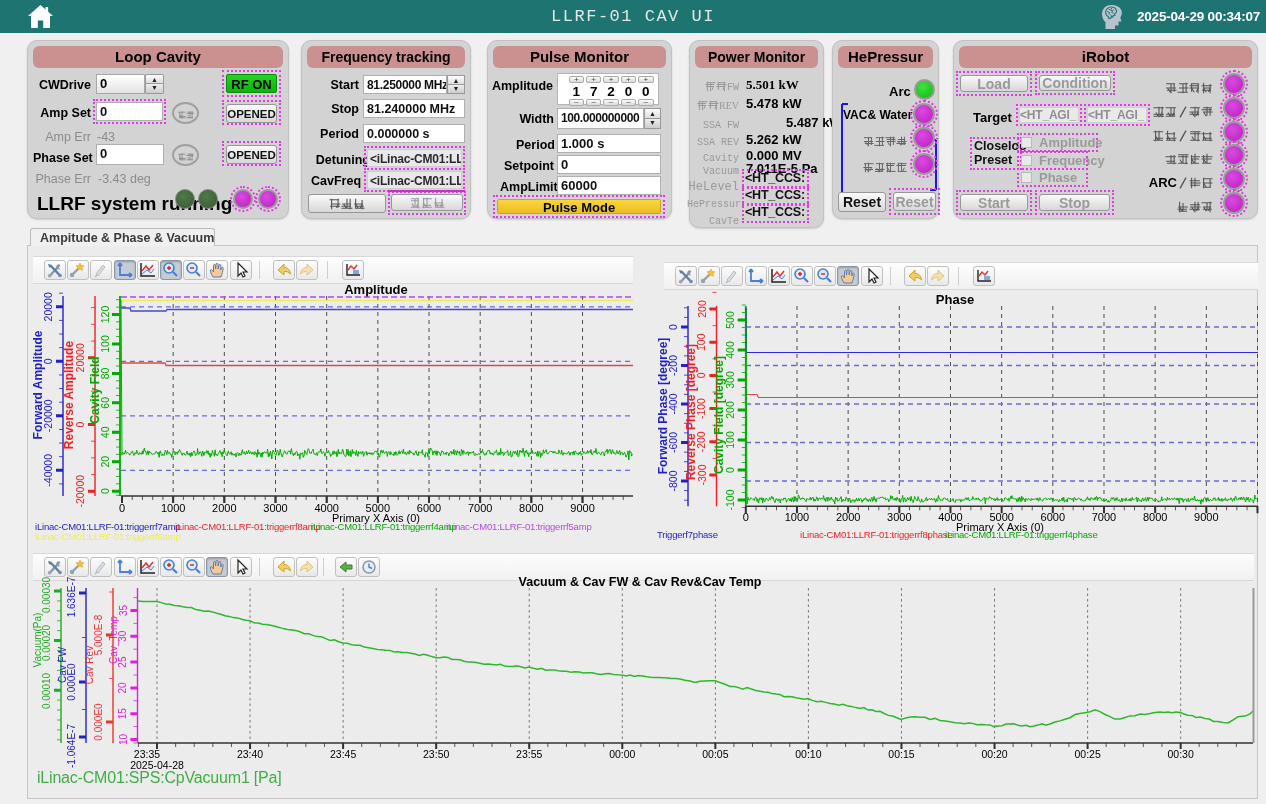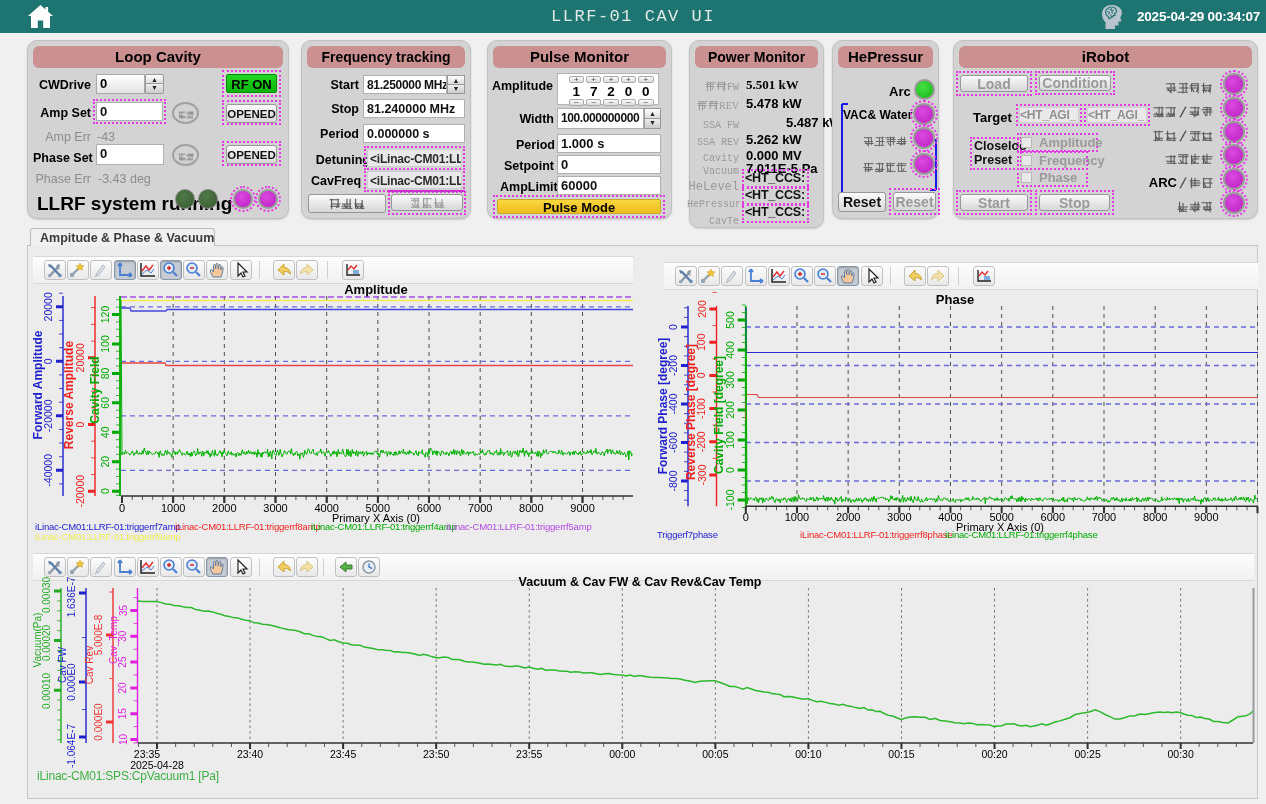--- a/index.html
+++ b/index.html
@@ -643,12 +643,12 @@
     <text x="715.36" y="758" text-anchor="middle" fill="#000" style="font:10.5px 'Liberation Sans'">00:05</text>
     <text x="808.42" y="758" text-anchor="middle" fill="#000" style="font:10.5px 'Liberation Sans'">00:10</text>
     <text x="901.48" y="758" text-anchor="middle" fill="#000" style="font:10.5px 'Liberation Sans'">00:15</text>
     <text x="994.54" y="758" text-anchor="middle" fill="#000" style="font:10.5px 'Liberation Sans'">00:20</text>
     <text x="1087.6" y="758" text-anchor="middle" fill="#000" style="font:10.5px 'Liberation Sans'">00:25</text>
     <text x="1180.66" y="758" text-anchor="middle" fill="#000" style="font:10.5px 'Liberation Sans'">00:30</text>
     <text x="157" y="768.5" text-anchor="middle" fill="#000" style="font:10.5px 'Liberation Sans'">2025-04-28</text>
     <path d="M138.0 600.9L142.8 601.5L147.5 601.4L152.2 601.6L157.0 601.5L161.3 602.6L165.7 603.9L170.0 604.2L174.3 605.4L178.6 605.8L182.9 606.8L187.1 607.5L191.4 607.5L195.7 609.6L200.0 610.3L204.2 611.2L208.3 611.0L212.5 611.9L216.7 613.2L220.8 614.3L225.0 615.7L229.2 616.4L233.3 617.6L237.5 617.9L241.7 619.3L245.8 620.3L250.0 620.7L254.2 622.8L258.3 623.1L262.5 624.3L266.7 624.4L270.8 625.2L275.0 626.3L279.2 627.4L283.3 628.6L287.5 629.4L291.7 629.9L295.8 630.6L300.0 631.7L304.3 633.7L308.6 633.8L312.9 635.4L317.2 636.6L321.5 636.8L325.8 638.6L330.1 640.4L334.4 639.8L338.7 641.7L343.0 642.9L347.3 643.3L351.5 644.7L355.8 645.2L360.1 645.2L364.4 647.1L368.6 647.7L372.9 648.6L377.2 649.5L381.5 649.7L385.7 650.3L390.0 650.4L394.2 651.9L398.4 651.8L402.5 652.4L406.7 652.5L410.9 653.2L415.1 654.0L419.3 655.5L423.5 654.3L427.6 655.2L431.8 656.6L436.0 657.7L440.0 657.8L444.0 657.1L448.0 657.4L452.0 659.4L456.0 659.4L460.0 659.7L464.0 661.3L468.0 661.9L472.0 662.0L476.0 662.6L480.0 663.2L484.1 664.2L488.2 664.1L492.2 664.5L496.3 664.9L500.4 664.3L504.5 666.1L508.6 666.4L512.7 666.6L516.8 665.8L520.8 666.8L524.9 668.0L529.0 667.1L533.2 668.3L537.4 669.2L541.5 668.4L545.7 670.3L549.9 670.1L554.1 670.1L558.3 670.7L562.5 671.2L566.6 671.3L570.8 672.2L575.0 671.7L579.3 672.1L583.5 673.1L587.8 672.8L592.1 672.7L596.4 673.8L600.6 674.4L604.9 673.7L609.2 673.5L613.5 674.4L617.7 674.7L622.0 674.9L626.1 676.0L630.2 675.0L634.4 676.4L638.5 675.4L642.6 675.9L646.8 676.8L650.9 677.3L655.0 677.4L659.2 677.5L663.3 677.7L667.5 678.1L671.7 678.6L675.8 678.6L680.0 679.1L685.0 680.3L690.0 681.0L695.0 682.4L700.0 681.3L705.0 681.0L710.0 680.7L715.0 680.8L720.0 682.5L725.0 684.3L730.0 686.5L734.3 686.5L738.6 687.6L742.9 689.1L747.1 687.6L751.4 689.0L755.7 690.4L760.0 691.2L764.0 691.9L768.0 692.3L772.0 693.6L776.0 694.1L780.0 694.5L784.0 696.7L788.0 696.4L792.0 696.7L796.0 697.7L800.0 698.4L804.0 699.2L808.0 698.6L812.4 700.4L816.8 701.7L821.2 701.2L825.6 702.4L830.0 703.5L834.3 704.1L838.6 705.2L842.9 704.3L847.1 705.7L851.4 706.4L855.7 707.6L860.0 708.5L864.0 707.5L868.0 710.1L872.0 709.7L876.0 711.5L880.0 711.3L884.2 713.5L888.4 715.4L892.6 716.1L896.8 717.7L901.0 719.4L905.7 718.1L910.3 717.0L915.0 716.8L920.0 717.2L925.0 717.2L930.0 719.4L935.0 718.4L940.0 720.5L945.0 720.9L950.0 721.7L955.0 722.7L960.0 723.1L964.2 723.7L968.5 723.0L972.8 723.4L977.0 724.8L981.2 724.4L985.5 724.7L989.8 724.9L994.0 726.6L998.0 725.9L1002.0 725.7L1006.0 724.0L1010.0 724.0L1014.0 723.8L1018.0 725.2L1022.0 726.0L1026.0 725.2L1030.0 726.8L1034.0 726.1L1038.0 725.1L1042.0 723.8L1046.0 725.1L1050.0 724.0L1055.0 722.0L1060.0 720.9L1065.0 719.2L1070.0 717.7L1075.0 714.5L1080.0 713.6L1085.0 712.7L1090.0 711.7L1095.0 709.9L1100.0 711.6L1105.0 714.5L1110.0 716.6L1115.0 719.1L1120.0 719.0L1125.0 717.5L1130.0 715.9L1135.0 715.8L1140.0 714.1L1145.0 714.4L1150.0 713.5L1155.0 712.4L1160.0 712.0L1164.0 712.4L1168.0 712.0L1172.0 712.7L1176.0 712.0L1180.0 712.5L1184.0 714.0L1188.0 715.3L1192.0 715.4L1196.0 717.4L1200.4 717.1L1204.8 718.5L1209.2 719.0L1213.6 721.5L1218.0 721.4L1223.0 722.5L1228.0 722.9L1233.0 720.0L1238.0 716.7L1245.0 716.1L1250.0 713.9L1253 711" stroke="#2db82d" stroke-width="1.5" fill="none"></path>
     <path d="M1253.5 588V743" stroke="#9a9a9a" stroke-width="2" fill="none"></path>
   </svg>
-<div class="abs " style="left:37px;top:769px;color:#3cb043;font-size:12px;letter-spacing:-0.2px">iLinac-CM01:SPS:CpVacuum1 [Pa]</div>
+<div class="abs " style="left:37px;top:769px;color:#3cb043;font-size:16px;letter-spacing:-0.2px">iLinac-CM01:SPS:CpVacuum1 [Pa]</div>
 </body></html>

